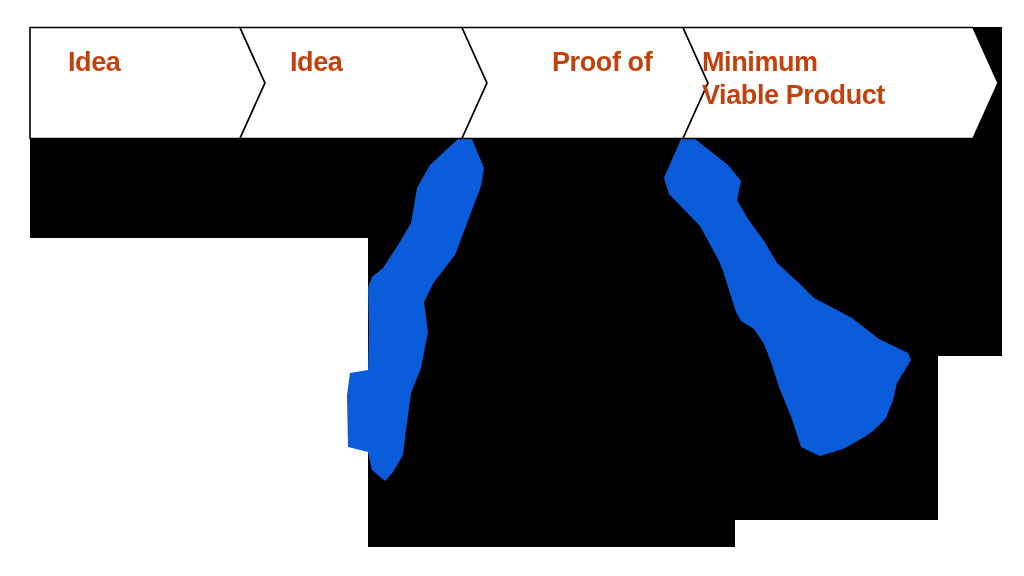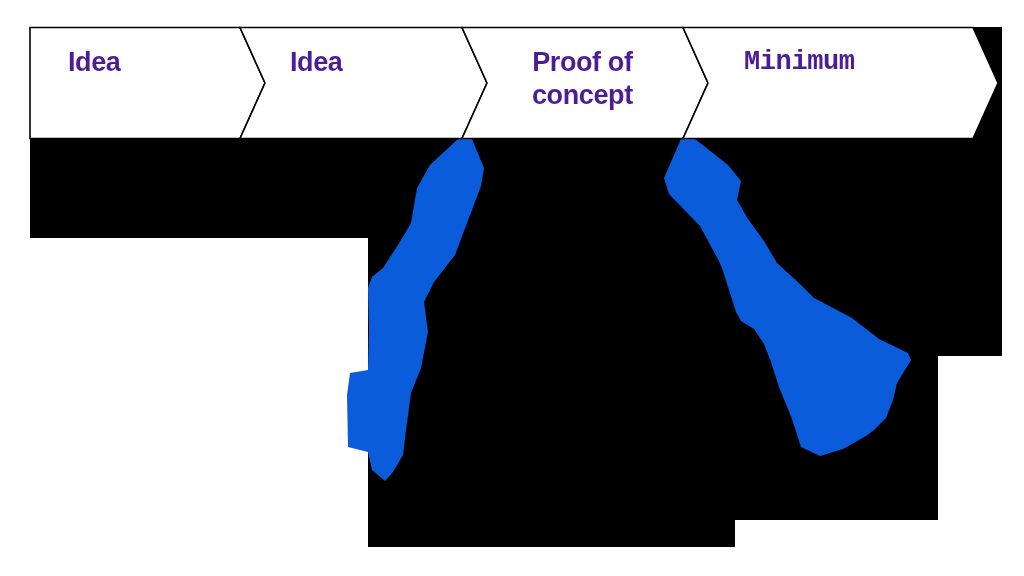--- a/index.html
+++ b/index.html
@@ -19,32 +19,32 @@
     position: absolute;
     left: 0;
     top: 0;
     width: 1024px;
     height: 576px;
     display: block;
   }
   .stage-label {
     position: absolute;
     top: 46px;
-    color: #4c1d95;
+    color: #c2410c;
     font-weight: 700;
     font-size: 27px;
     line-height: 33px;
     letter-spacing: -0.4px;
     white-space: nowrap;
   }
   .stage-label span { display: block; }
   .label-1 { left: 68px; }
   .label-2 { left: 290px; }
-  .label-3 { left: 532px; text-align: center; }
-  .label-4 { left: 744px; font-family: Liberation Mono, monospace; }
+  .label-3 { left: 552px; }
+  .label-4 { left: 702px; }
 </style>
 </head>
 <body>
 
 <div class="screen">
 
   <svg class="diagram-svg" viewBox="0 0 1024 576">
 
     <path d="M973,27 L1002,27 L1002,356 L938,356 L938,520 L735,520 L735,547 L368,547 L368,238 L30,238 L30,138 L973,138 Z" fill="#000000"></path>
 
@@ -61,19 +61,19 @@
   </svg>
 
   <div class="stage-label label-1">
     <span>Idea</span>
   </div>
   <div class="stage-label label-2">
     <span>Idea</span>
   </div>
   <div class="stage-label label-3">
     <span>Proof of</span>
-    <span>concept</span>
   </div>
   <div class="stage-label label-4">
     <span>Minimum</span>
+    <span>Viable Product</span>
   </div>
 
 </div>
 
 </body></html>

